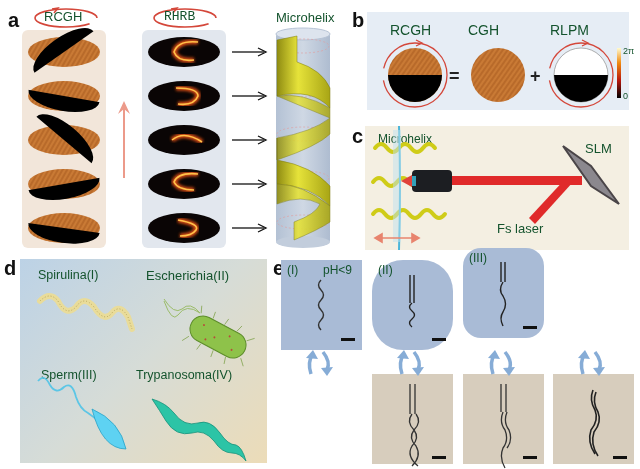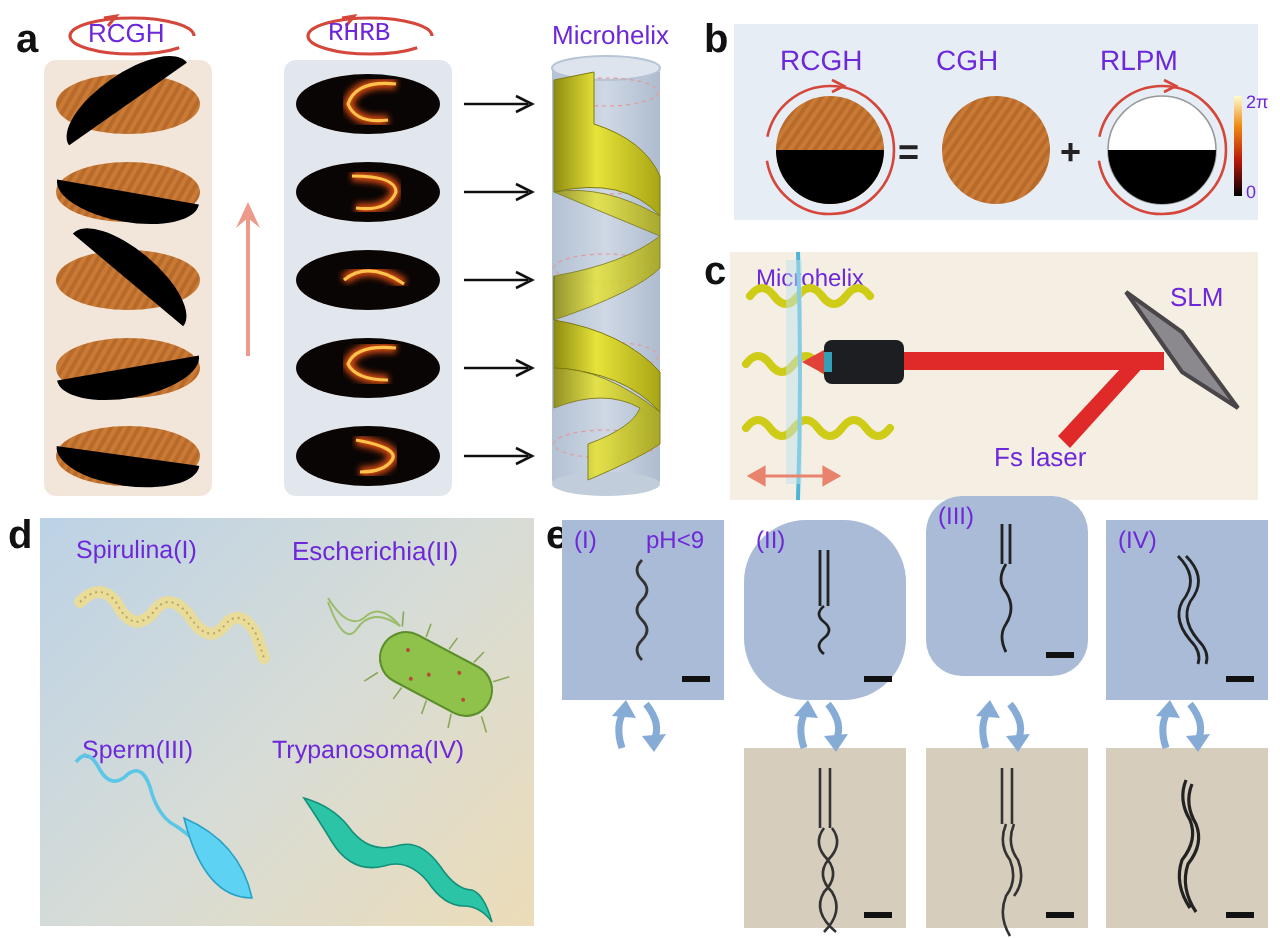--- a/index.html
+++ b/index.html
@@ -1,19 +1,19 @@
 <!DOCTYPE html>
 <html><head>
 <meta charset="utf-8">
 <style>
   html,body{margin:0;padding:0;background:#ffffff;}
   body{width:640px;height:469px;position:relative;overflow:hidden;font-family:"Liberation Sans",sans-serif;color:#111;}
   .abs{position:absolute;}
   .plabel{position:absolute;font-weight:bold;font-size:20px;line-height:20px;color:#111;}
-  .txt{position:absolute;font-size:13px;color:#6d28d9;white-space:nowrap;}
+  .txt{position:absolute;font-size:13px;color:#14532d;white-space:nowrap;}
   svg{position:absolute;overflow:visible;}
   .panel-a-left{left:22px;top:30px;width:84px;height:218px;background:#f2e6da;border-radius:6px;}
   .panel-a-mid{left:142px;top:30px;width:84px;height:218px;background:#e2e7ee;border-radius:6px;}
   .panel-b{left:367px;top:12px;width:262px;height:98px;background:#e6edf5;}
   .panel-c{left:365px;top:126px;width:264px;height:124px;background:#f4efe2;}
   .panel-d{left:20px;top:259px;width:247px;height:204px;background:linear-gradient(135deg,#bcd2e6 0%,#d6dcd7 50%,#ecdcb8 100%);}
   .micro{position:absolute;width:81px;height:90px;}
   .micro.top{background:#a9bbd6;}
   .micro.bot{background:#d7cdbd;}
   .scalebar{position:absolute;width:14px;height:3px;background:#111;}
@@ -355,27 +355,20 @@
         <path d="M38 10 l0 28 M43 10 l0 28 M40 38 q-4 10 2 18 q4 10 -2 18 q-4 10 2 20 M44 38 q-4 10 2 18 q4 10 -2 18" fill="none" stroke="#333" stroke-width="1.3"></path>
       </svg>
       <div class="scalebar" style="left: 60px; top: 82px;"></div>
     </div>
     <svg width="40" height="26" style="left: 483px; top: 350px;">
       <path d="M10 24 Q6 12 12 4" fill="none" stroke="#86acd6" stroke-width="3.5"></path>
       <path d="M5 8 L12 0 L17 9 Z" fill="#86acd6"></path>
       <path d="M22 2 Q30 12 26 20" fill="none" stroke="#86acd6" stroke-width="3.5"></path>
       <path d="M20 18 L26 26 L32 17 Z" fill="#86acd6"></path>
     </svg>
-    <div class="micro top" style="left: 553px; top: 260px;">
-      <svg width="81" height="90" style="left:0;top:0">
-        <path d="M36 18 q10 10 4 20 q-8 10 2 22 q6 6 4 12 M40 18 q10 10 4 20 q-8 10 2 22 q6 6 4 12" fill="none" stroke="#222" stroke-width="1.4"></path>
-      </svg>
-      <div class="txt" style="left: 6px; top: 3px; font-size: 12px;">(IV)</div>
-      <div class="scalebar" style="left: 60px; top: 78px;"></div>
-    </div>
     <div class="micro bot" style="left: 553px; top: 374px;">
       <svg width="81" height="90" style="left:0;top:0">
         <path d="M40 16 q-4 10 2 20 q4 10 -4 20 q-4 12 4 24 M43 18 q-4 10 2 20 q4 10 -4 20 q-4 12 4 24" fill="none" stroke="#222" stroke-width="1.6"></path>
       </svg>
       <div class="scalebar" style="left: 60px; top: 82px;"></div>
     </div>
     <svg width="40" height="26" style="left: 573px; top: 350px;">
       <path d="M10 24 Q6 12 12 4" fill="none" stroke="#86acd6" stroke-width="3.5"></path>
       <path d="M5 8 L12 0 L17 9 Z" fill="#86acd6"></path>
       <path d="M22 2 Q30 12 26 20" fill="none" stroke="#86acd6" stroke-width="3.5"></path>

